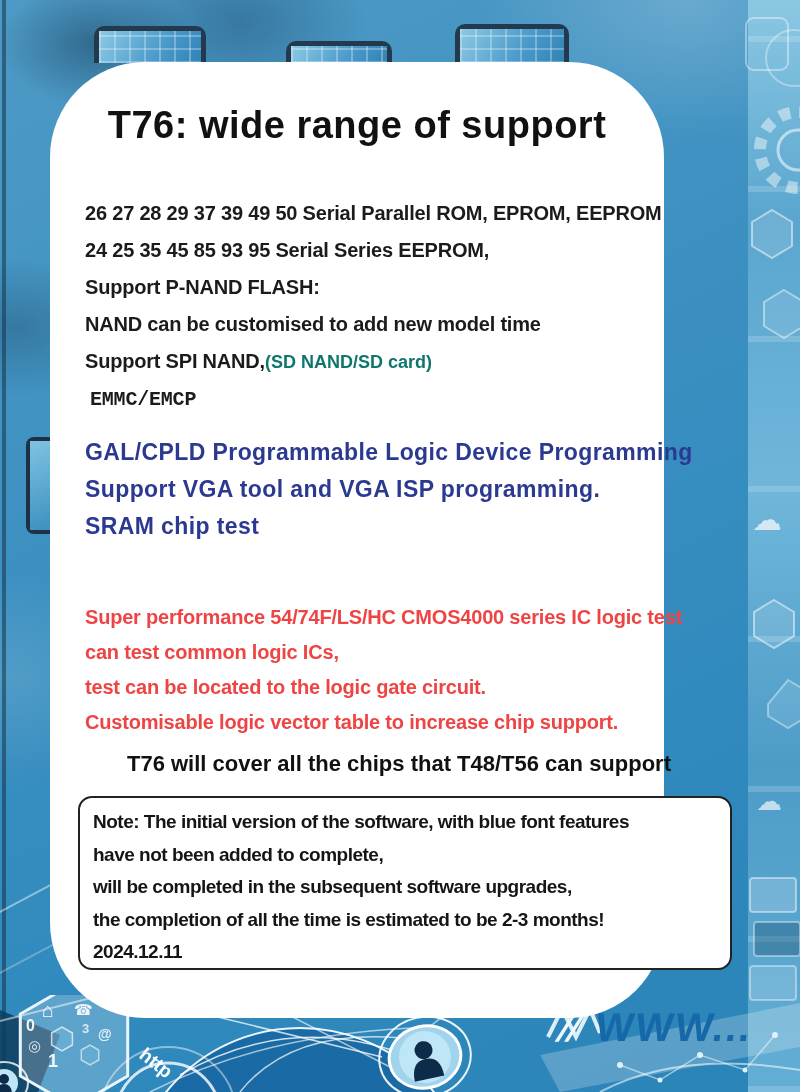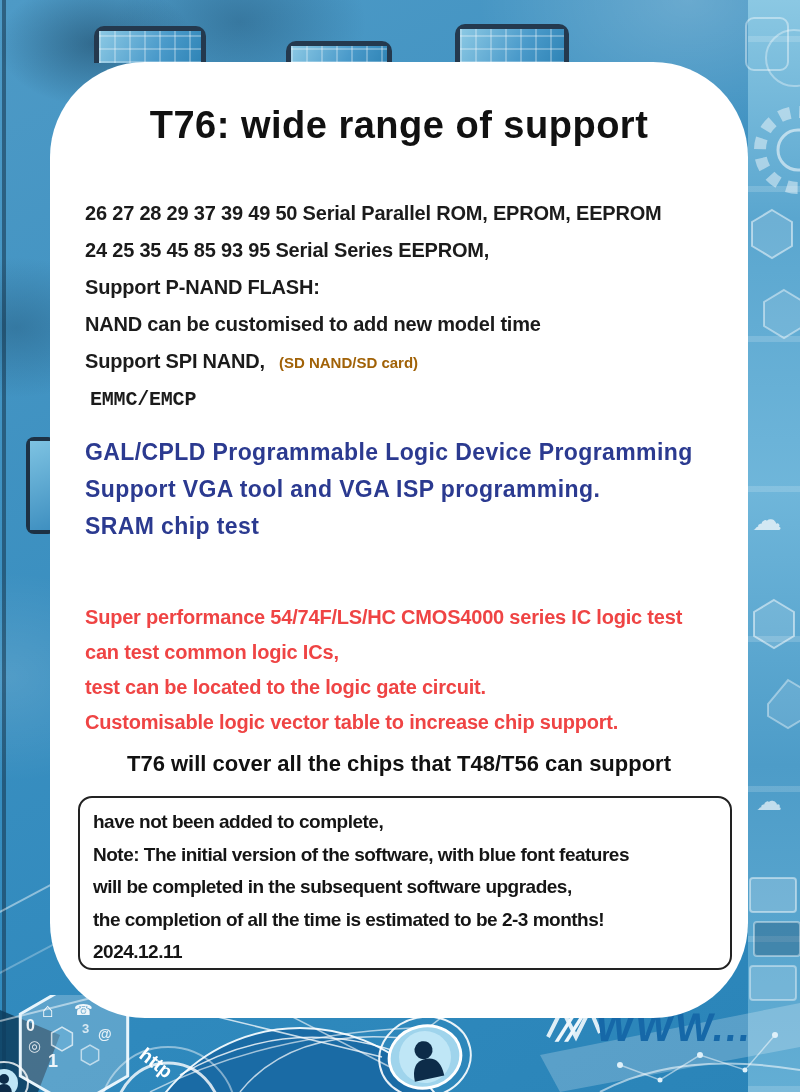--- a/index.html
+++ b/index.html
@@ -43,29 +43,29 @@
   
   .right-strip { position:absolute; right:0; top:0; width:52px; height:100%;
     background:
       repeating-linear-gradient(0deg, rgba(255,255,255,.16) 0 6px, transparent 6px 150px),
       linear-gradient(180deg,#8bc8e3 0%, #5aa6cf 20%, #6fb6da 45%, #4d9cc8 70%, #63aed4 100%); }
   .right-art, .bottom-art { position:absolute; }
   .right-art { right:0; top:0; width:56px; height:1092px; }
   .bottom-art { left:0; top:995px; width:800px; height:97px; }
 
   
-  .card { position:absolute; left:50px; top:62px; width:698px; height:956px;
+  .card { position:absolute; left:50px; top:62px; width:614px; height:956px;
     background:#ffffff; border-radius:95px; }
 
   .title { position:absolute; top:42px; left:0; width:100%; text-align:center;
     font-size:38px; font-weight:700; color:#111111; letter-spacing:.5px; }
 
   .para1 { position:absolute; top:133px; left:35px; font-size:20px; font-weight:700;
     color:#1b1b1b; line-height:37px; letter-spacing:-.2px; white-space:nowrap; }
-  .para1 .blue-inline { color:#a16207; font-size:15px; margin-left:14px; letter-spacing:0; }
+  .para1 .blue-inline { color:#0f766e; font-size:18px; letter-spacing:0; }
   .para1 .indent { padding-left:5px;font-family:Liberation Mono, monospace; }
 
   .blue-block { position:absolute; top:372px; left:35px; font-size:23px; font-weight:700;
     color:#2b3a90; line-height:37px; letter-spacing:.4px; white-space:nowrap; }
 
   .para2 { position:absolute; top:538px; left:35px; font-size:20px; font-weight:700;
     color:#ef4444; line-height:35px; letter-spacing:-.2px; white-space:nowrap; }
 
   .highlight { position:absolute; top:689px; left:20px; width:658px; text-align:center;
     font-size:22px; font-weight:700; color:#111111; white-space:nowrap; }
@@ -197,21 +197,21 @@
     <div class="para2">
       <div>Super performance 54/74F/LS/HC CMOS4000 series IC logic test</div>
       <div>can test common logic ICs,</div>
       <div>test can be located to the logic gate circuit.</div>
       <div>Customisable logic vector table to increase chip support.</div>
     </div>
 
     <div class="highlight">T76 will cover all the chips that T48/T56 can support</div>
 
     <div class="note-box">
+      <div>Note: The initial version of the software, with blue font features</div>
       <div>have not been added to complete,</div>
-      <div>Note: The initial version of the software, with blue font features</div>
       <div>will be completed in the subsequent software upgrades,</div>
       <div>the completion of all the time is estimated to be 2-3 months!</div>
       <div>2024.12.11</div>
     </div>
 
   </div>
 </div>
 
 </body></html>

